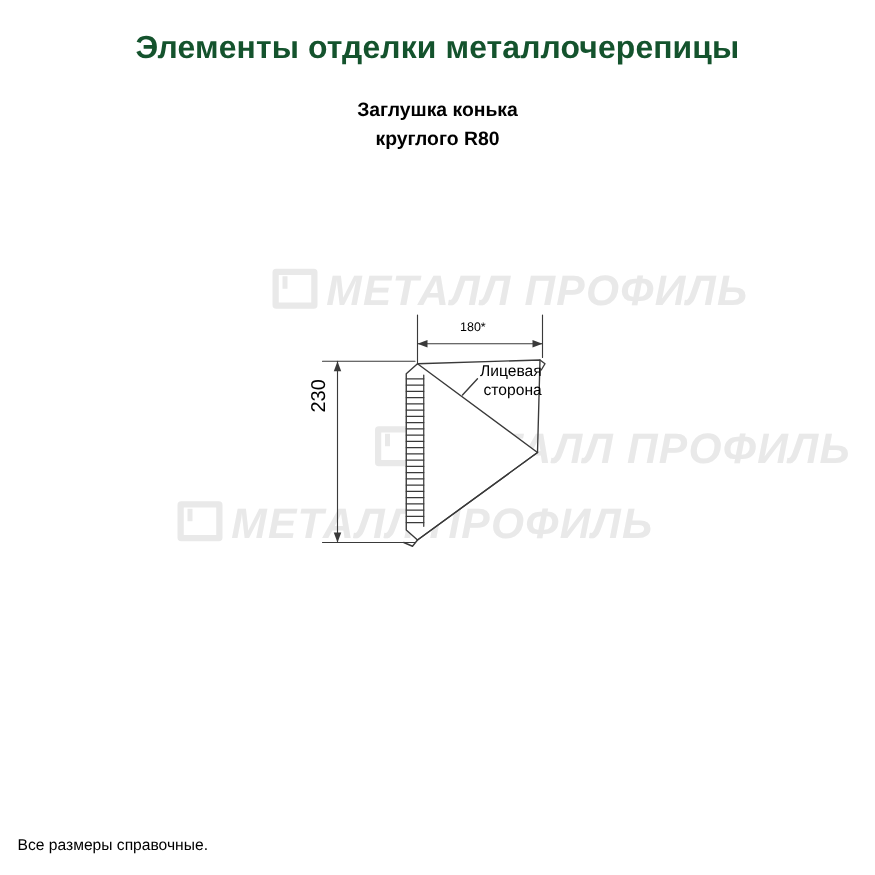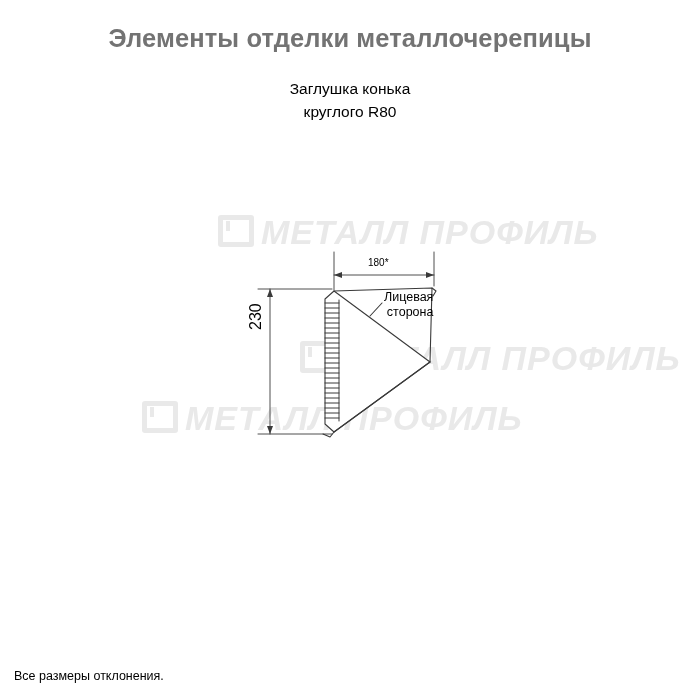--- a/index.html
+++ b/index.html
@@ -21,31 +21,32 @@
   }
   .title {
     position: absolute;
     top: 24px;
     left: 0;
     width: 700px;
     text-align: center;
     font-size: 25.5px;
     font-weight: bold;
     letter-spacing: 0.1px;
-    color: #737373;
+    color: #14532d;
   }
   .subtitle {
     position: absolute;
     top: 77px;
     left: 0;
     width: 700px;
     text-align: center;
     font-size: 15.5px;
     line-height: 23px;
     color: #000000;
+    font-weight: bold;
   }
   .subtitle .line3 {
     display: block;
     margin-top: 8px;
   }
   .subtitle .gap {
     display: inline-block;
     width: 12px;
   }
 
@@ -203,16 +204,16 @@
 
   <div class="dim-label dim-180">180*</div>
   <div class="dim-label dim-230">230</div>
 
   <div class="face-label">
     <span>Лицевая</span><br>
     <span>сторона</span>
   </div>
 
   <div class="footnotes">
-    <div>Все размеры отклонения.</div>
+    <div>Все размеры справочные.</div>
   </div>
 
 </div>
 
 </body></html>

